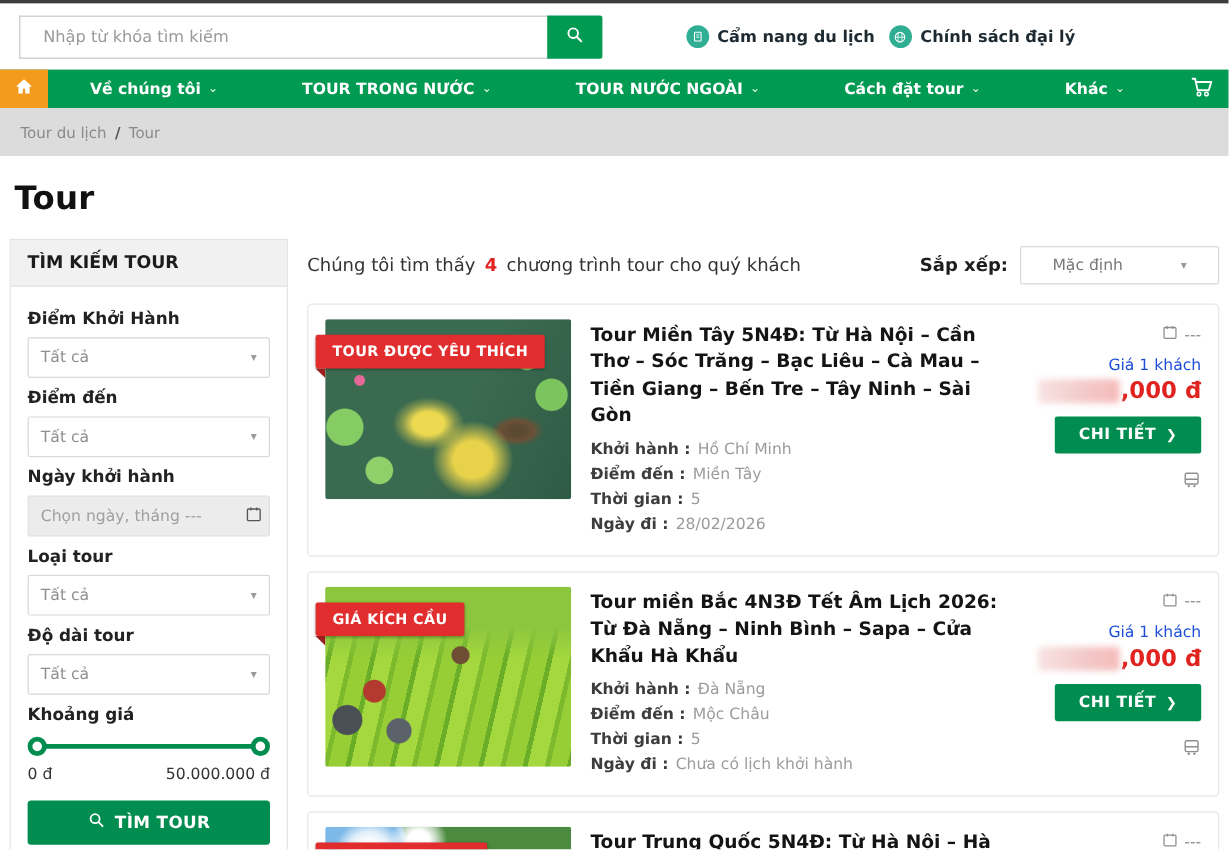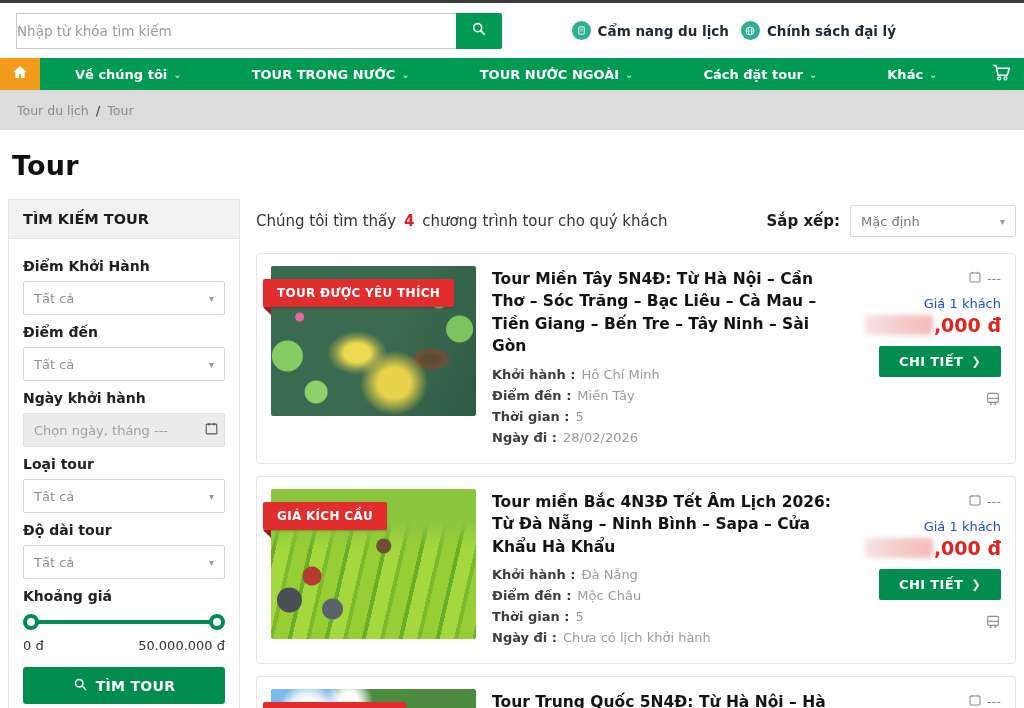--- a/index.html
+++ b/index.html
@@ -5,21 +5,21 @@
   * { margin:0; padding:0; box-sizing:border-box; }
   html,body { background:#fff; }
   body { font-family:"DejaVu Sans", sans-serif; }
   .page { position:relative; width:1024px; height:708px; overflow:hidden; background:#fff; }
 
   .topline { height:3px; background:#3d3d3d; }
 
   
   .header { height:55px; display:flex; align-items:center; padding:0 16px; background:#fff; }
   .search-wrap { display:flex; align-items:stretch; height:36px; }
-  .search-input { width:440px; border:1px solid #c9c9c9; border-right:none; padding:0 0;
+  .search-input { width:440px; border:1px solid #c9c9c9; border-right:none; padding:0 19px;
                   font-family:"DejaVu Sans", sans-serif; font-size:13.5px; color:#444; outline:none; }
   .search-input::placeholder { color:#9a9a9a; }
   .search-btn { width:46px; border:none; background:#009a52; cursor:pointer;
                 display:flex; align-items:center; justify-content:center; border-radius:0 2px 2px 0; }
   .header-links { display:flex; align-items:center; gap:12px; margin-left:auto; margin-right:112px; }
   .hlink { display:flex; align-items:center; gap:7px; cursor:pointer; }
   .hlink .cicon { width:19px; height:19px; border-radius:50%; background:#2fae93;
                   display:flex; align-items:center; justify-content:center; }
   .hlink span.lbl { font-size:13.5px; font-weight:bold; color:#1e2a32; }
 
@@ -66,21 +66,21 @@
               justify-content:center; gap:8px; font-family:"DejaVu Sans", sans-serif; letter-spacing:.3px; }
 
   
   .main { flex:1; min-width:0; }
   .results-row { display:flex; align-items:center; margin:6px 0 16px; }
   .results-text { font-size:15px; color:#333; }
   .results-text .count { color:#e0231f; font-weight:bold; padding:0 3px; }
   .sort { margin-left:auto; display:flex; align-items:center; gap:10px; }
   .sort-label { font-size:15px; font-weight:bold; color:#1d1d1d; }
   .sort-select { width:166px; height:32px; border:1px solid #d8d8d8; border-radius:2px; background:#fff;
-                 display:flex; align-items:center; padding:0 10px; font-size:13px; color:#777; cursor:pointer; }
+                 display:flex; align-items:center; padding:0 26px; font-size:13px; color:#777; cursor:pointer; }
   .sort-select .caret { margin-left:auto; font-size:10px; color:#9a9a9a; }
 
   
   .card { border:1px solid #e6e6e6; border-radius:4px; background:#fff; display:flex; gap:16px;
           padding:12px 14px; margin-bottom:12px; }
   .thumb { position:relative; width:205px; height:150px; flex:none; }
   .thumb .img { width:100%; height:100%; border-radius:2px; }
   .badge { position:absolute; left:-8px; top:13px; background:#e12d2d; color:#fff; font-size:12px;
            font-weight:bold; padding:7px 14px; border-radius:2px; letter-spacing:.3px; white-space:nowrap;
            box-shadow:0 1px 2px rgba(0,0,0,.25); }

